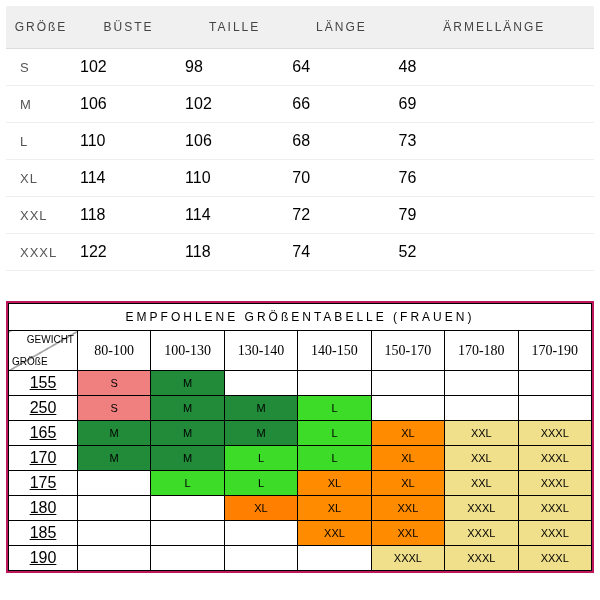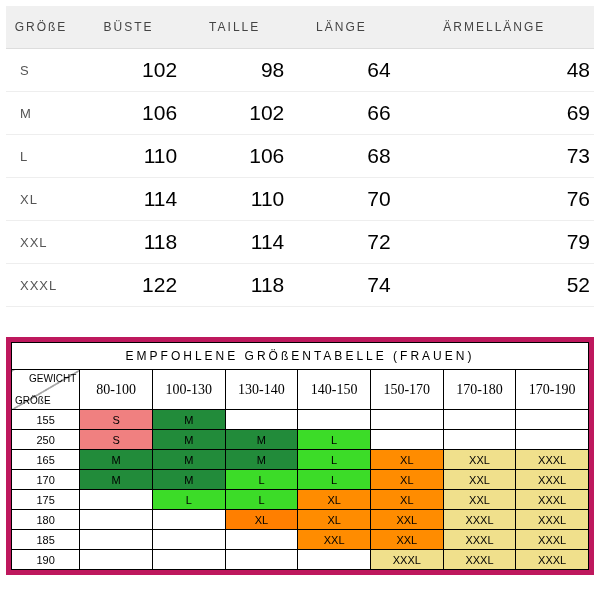--- a/index.html
+++ b/index.html
@@ -19,47 +19,47 @@
     font-size: 12px;
     letter-spacing: 2px;
     padding: 14px 4px;
     text-align: center;
     border-bottom: 1px solid #ddd;
     color: #444;
   }
   .t1 td {
     border-bottom: 1px solid #eee;
     padding: 9px 4px;
-    text-align: right;
-    font-size: 21px;
+    text-align: left;
+    font-size: 16px;
   }
   .t1 td:first-child {
     text-align: left;
     padding-left: 14px;
     font-size: 13px;
     color: #555;
     letter-spacing: 1px;
     width: 70px;
   }
   
-  .t2-wrap { border: 5px solid #be185d; padding: 0; }
+  .t2-wrap { border: 2px solid #be185d; padding: 0; }
   .t2 td, .t2 th { border: 1px solid #000; text-align: center; font-size: 11px; padding: 3px 0; height: 20px; }
   .t2 .title-row td { font-size: 12px; letter-spacing: 3px; padding: 6px 0; }
   .t2 .corner {
     position: relative;
     font-size: 10px;
     height: 40px;
     width: 62px;
     padding: 0;
     background: linear-gradient(to bottom right, transparent calc(50% - 0.6px), #000, transparent calc(50% + 0.6px));
   }
   .t2 .corner .w { position: absolute; top: 3px; right: 3px; }
   .t2 .corner .g { position: absolute; bottom: 3px; left: 3px; }
   .t2 .wh { font-size: 14px; font-family: Liberation Serif, serif; }
-  .t2 .rh { font-size: 11px; width: 62px; }
+  .t2 .rh { font-size: 16px; width: 62px; text-decoration: underline; }
   .col { width: 66px; }
   
   .pink { background: #f08080; }
   .dgreen { background: #228b3a; }
   .lgreen { background: #3cdc28; }
   .orange { background: #ff8c00; }
   .dorange { background: #ff7f00; }
   .tan { background: #f0e08c; }
 </style>
 </head>

